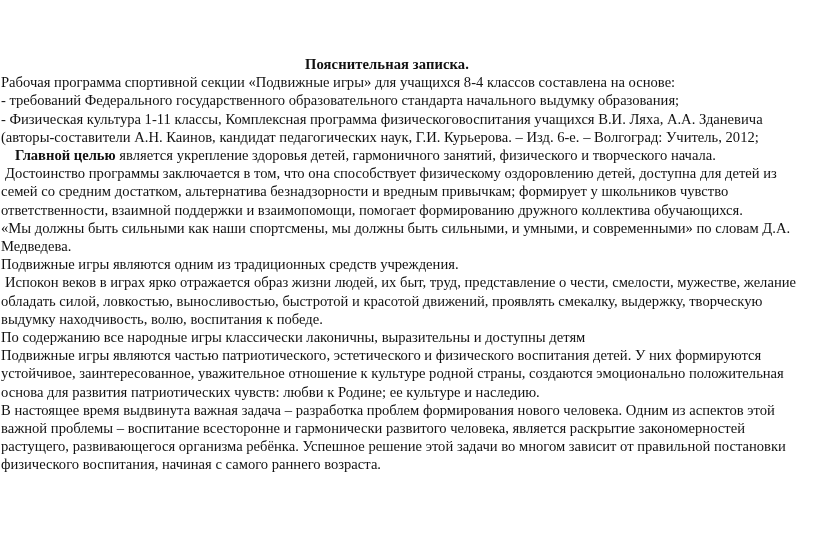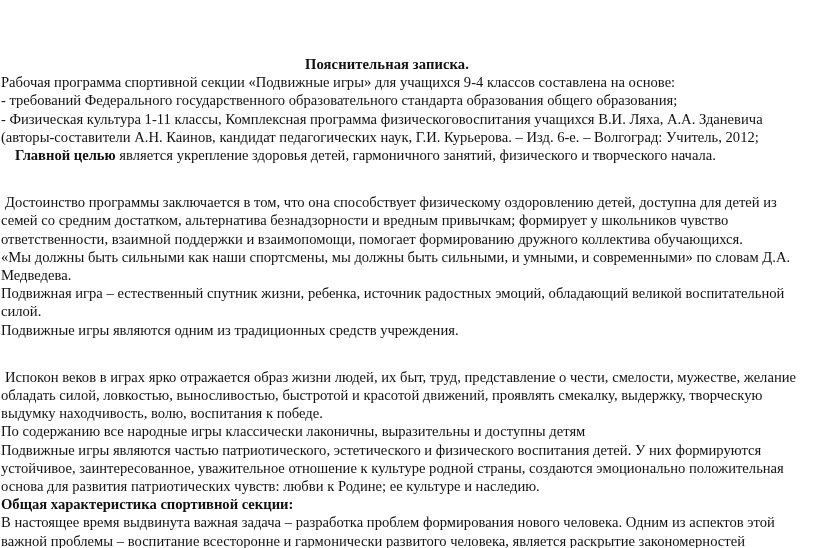--- a/index.html
+++ b/index.html
@@ -11,35 +11,33 @@
     .page {
       position: absolute; left: 1px; top: 55px; width: 812px;
       font-size: 14.6px; line-height: 18.2px;
     }
     .title {
       text-align: center; font-weight: bold; margin: 0;
       padding-right: 40px; letter-spacing: 0.1px;
     }
     p { margin: 0; }
     .indent1 { text-indent: 14px; }
-    .indent-s { text-indent: 4px; margin-top: 29px; }
+    .indent-s { text-indent: 4px; }
     b { font-weight: bold; margin-top: 16px; }
   </style>
 </head>
 <body>
 
 <div class="page">
   <p class="title">Пояснительная записка.</p>
-  <p>Рабочая программа спортивной секции «Подвижные игры» для учащихся 9-4 классов составлена на основе:</p>
-  <p>-  требований Федерального государственного образовательного стандарта образования общего образования;</p>
+  <p>Рабочая программа спортивной секции «Подвижные игры» для учащихся 8-4 классов составлена на основе:</p>
+  <p>-  требований Федерального государственного образовательного стандарта начального выдумку образования;</p>
   <p>-  Физическая культура 1-11 классы, Комплексная программа физическоговоспитания учащихся В.И. Ляха, А.А. Зданевича (авторы-составители А.Н. Каинов, кандидат педагогических наук, Г.И. Курьерова. – Изд. 6-е. – Волгоград: Учитель, 2012;</p>
   <p class="indent1"><b>Главной целью</b><span> является укрепление здоровья детей, гармоничного занятий, физического и творческого начала.</span></p>
   <p class="indent-s">Достоинство программы заключается в том, что она способствует физическому оздоровлению детей, доступна для детей из семей со средним достатком, альтернатива безнадзорности и вредным привычкам; формирует у школьников чувство ответственности, взаимной поддержки и взаимопомощи, помогает формированию дружного коллектива обучающихся.</p>
   <p>«Мы должны быть сильными как наши спортсмены, мы должны быть сильными, и умными, и современными» по словам Д.А. Медведева.</p>
-  <p>Подвижная игра – естественный спутник жизни, ребенка, источник радостных эмоций, обладающий великой воспитательной силой.</p>
   <p>Подвижные игры являются одним из традиционных средств учреждения.</p>
   <p class="indent-s">Испокон веков в играх ярко отражается образ жизни людей, их быт, труд, представление о чести, смелости, мужестве, желание обладать силой, ловкостью, выносливостью, быстротой и красотой движений, проявлять смекалку, выдержку, творческую выдумку находчивость, волю, воспитания к победе.</p>
   <p>По содержанию все народные игры классически лаконичны, выразительны и доступны детям</p>
   <p>Подвижные игры являются частью патриотического, эстетического и физического воспитания детей. У них формируются устойчивое, заинтересованное, уважительное отношение к культуре родной страны, создаются эмоционально положительная основа для развития патриотических чувств: любви к Родине; ее культуре и наследию.</p>
-  <p><b>Общая характеристика спортивной секции:</b></p>
   <p>В настоящее время выдвинута важная задача – разработка проблем формирования нового человека. Одним из аспектов этой важной проблемы – воспитание всесторонне и гармонически развитого человека, является раскрытие закономерностей растущего, развивающегося организма ребёнка. Успешное решение этой задачи во многом зависит от правильной постановки физического воспитания, начиная с самого раннего возраста.</p>
 
 </div>
 
 </body></html>

